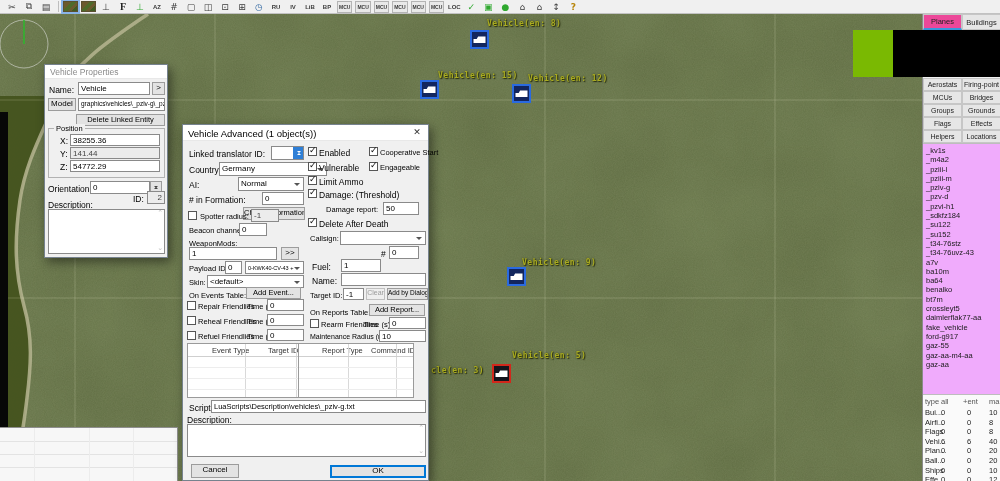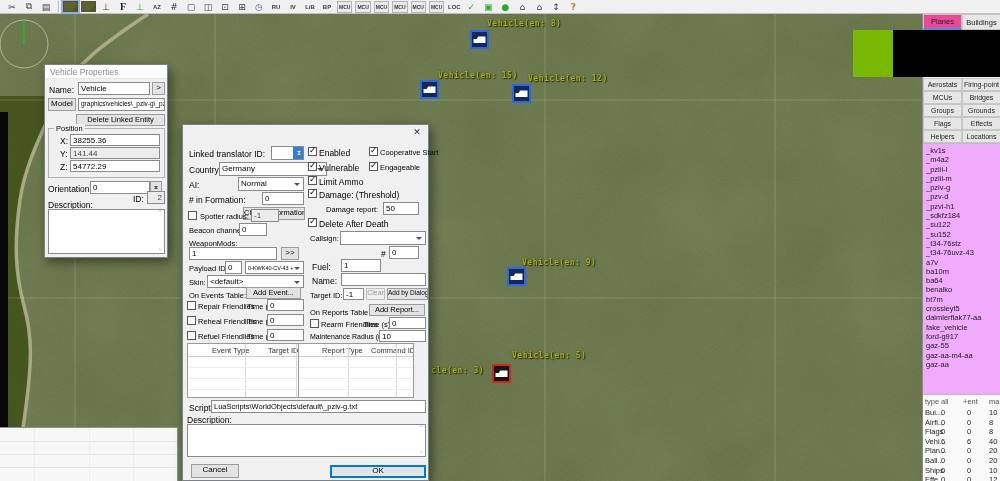--- a/index.html
+++ b/index.html
@@ -315,20 +315,21 @@
     <span class="lbl" style="left:3px; top:119px">Orientation:</span>
     <div class="fld" style="left:45px; top:116px; width:60px; height:13px">0</div>
     <div class="spin" style="left:105px; top:116px; height:13px"></div>
     <span class="lbl" style="left:88px; top:129px">ID:</span>
     <div class="fld ro" style="left:102px; top:126px; width:18px; height:13px; text-align:right; padding-right:2px">2</div>
     <span class="lbl" style="left:3px; top:135px">Description:</span>
     <div class="tarea" style="left:3px; top:144px; width:117px; height:45px"></div>
   </div>
 
   <div class="dlg" style="left:182px; top:124px; width:247px; height:357px; z-index:31">
+    <div class="tbar" style="height:16px; font-size:9.5px; padding-top:3px">Vehicle Advanced (1 object(s))</div>
     <span class="xbtn">✕</span>
 
     <span class="lbl" style="left:6px; top:24px">Linked translator ID:</span>
     <div class="fld" style="left:88px; top:21px; width:33px; height:14px"></div>
     <div class="spin blue" style="left:110px; top:22px; height:12px; width:10px"></div>
     <span class="lbl" style="left:6px; top:40px">Country:</span>
     <div class="dd" style="left:36px; top:37px; width:108px; height:14px">Germany</div>
     <span class="lbl" style="left:6px; top:55px">AI:</span>
     <div class="dd" style="left:55px; top:52px; width:66px; height:14px">Normal</div>
     <span class="lbl" style="left:6px; top:70px"># in Formation:</span>
@@ -418,20 +419,20 @@
       <span class="gth" style="left:100px">Targe</span>
       <div class="gvl" style="left:49px"></div>
         <div class="gvl" style="left:97px"></div>
       <div class="ghl hd" style="top:12px"></div>
       <div class="ghl" style="top:23px"></div>
         <div class="ghl" style="top:34px"></div>
         <div class="ghl" style="top:45px"></div>
     </div>
 
     <span class="lbl" style="left:6px; top:278px">Script:</span>
-    <div class="fld" style="left:28px; top:275px; width:215px; height:13px; font-size:7.5px">LuaScripts\WorldObjects\default\_pziv-g.txt</div>
+    <div class="fld" style="left:28px; top:275px; width:215px; height:13px; font-size:7.5px">LuaScripts\Description\vehicles\_pziv-g.txt</div>
     <span class="lbl" style="left:4px; top:290px">Description:</span>
     <div class="tarea" style="left:4px; top:299px; width:239px; height:33px"></div>
     <div class="btn" style="left:8px; top:339px; width:48px; height:14px">Cancel</div>
     <div class="btn ok" style="left:147px; top:340px; width:96px; height:13px">OK</div>
   </div>
 
 </div>
 
 </body></html>

